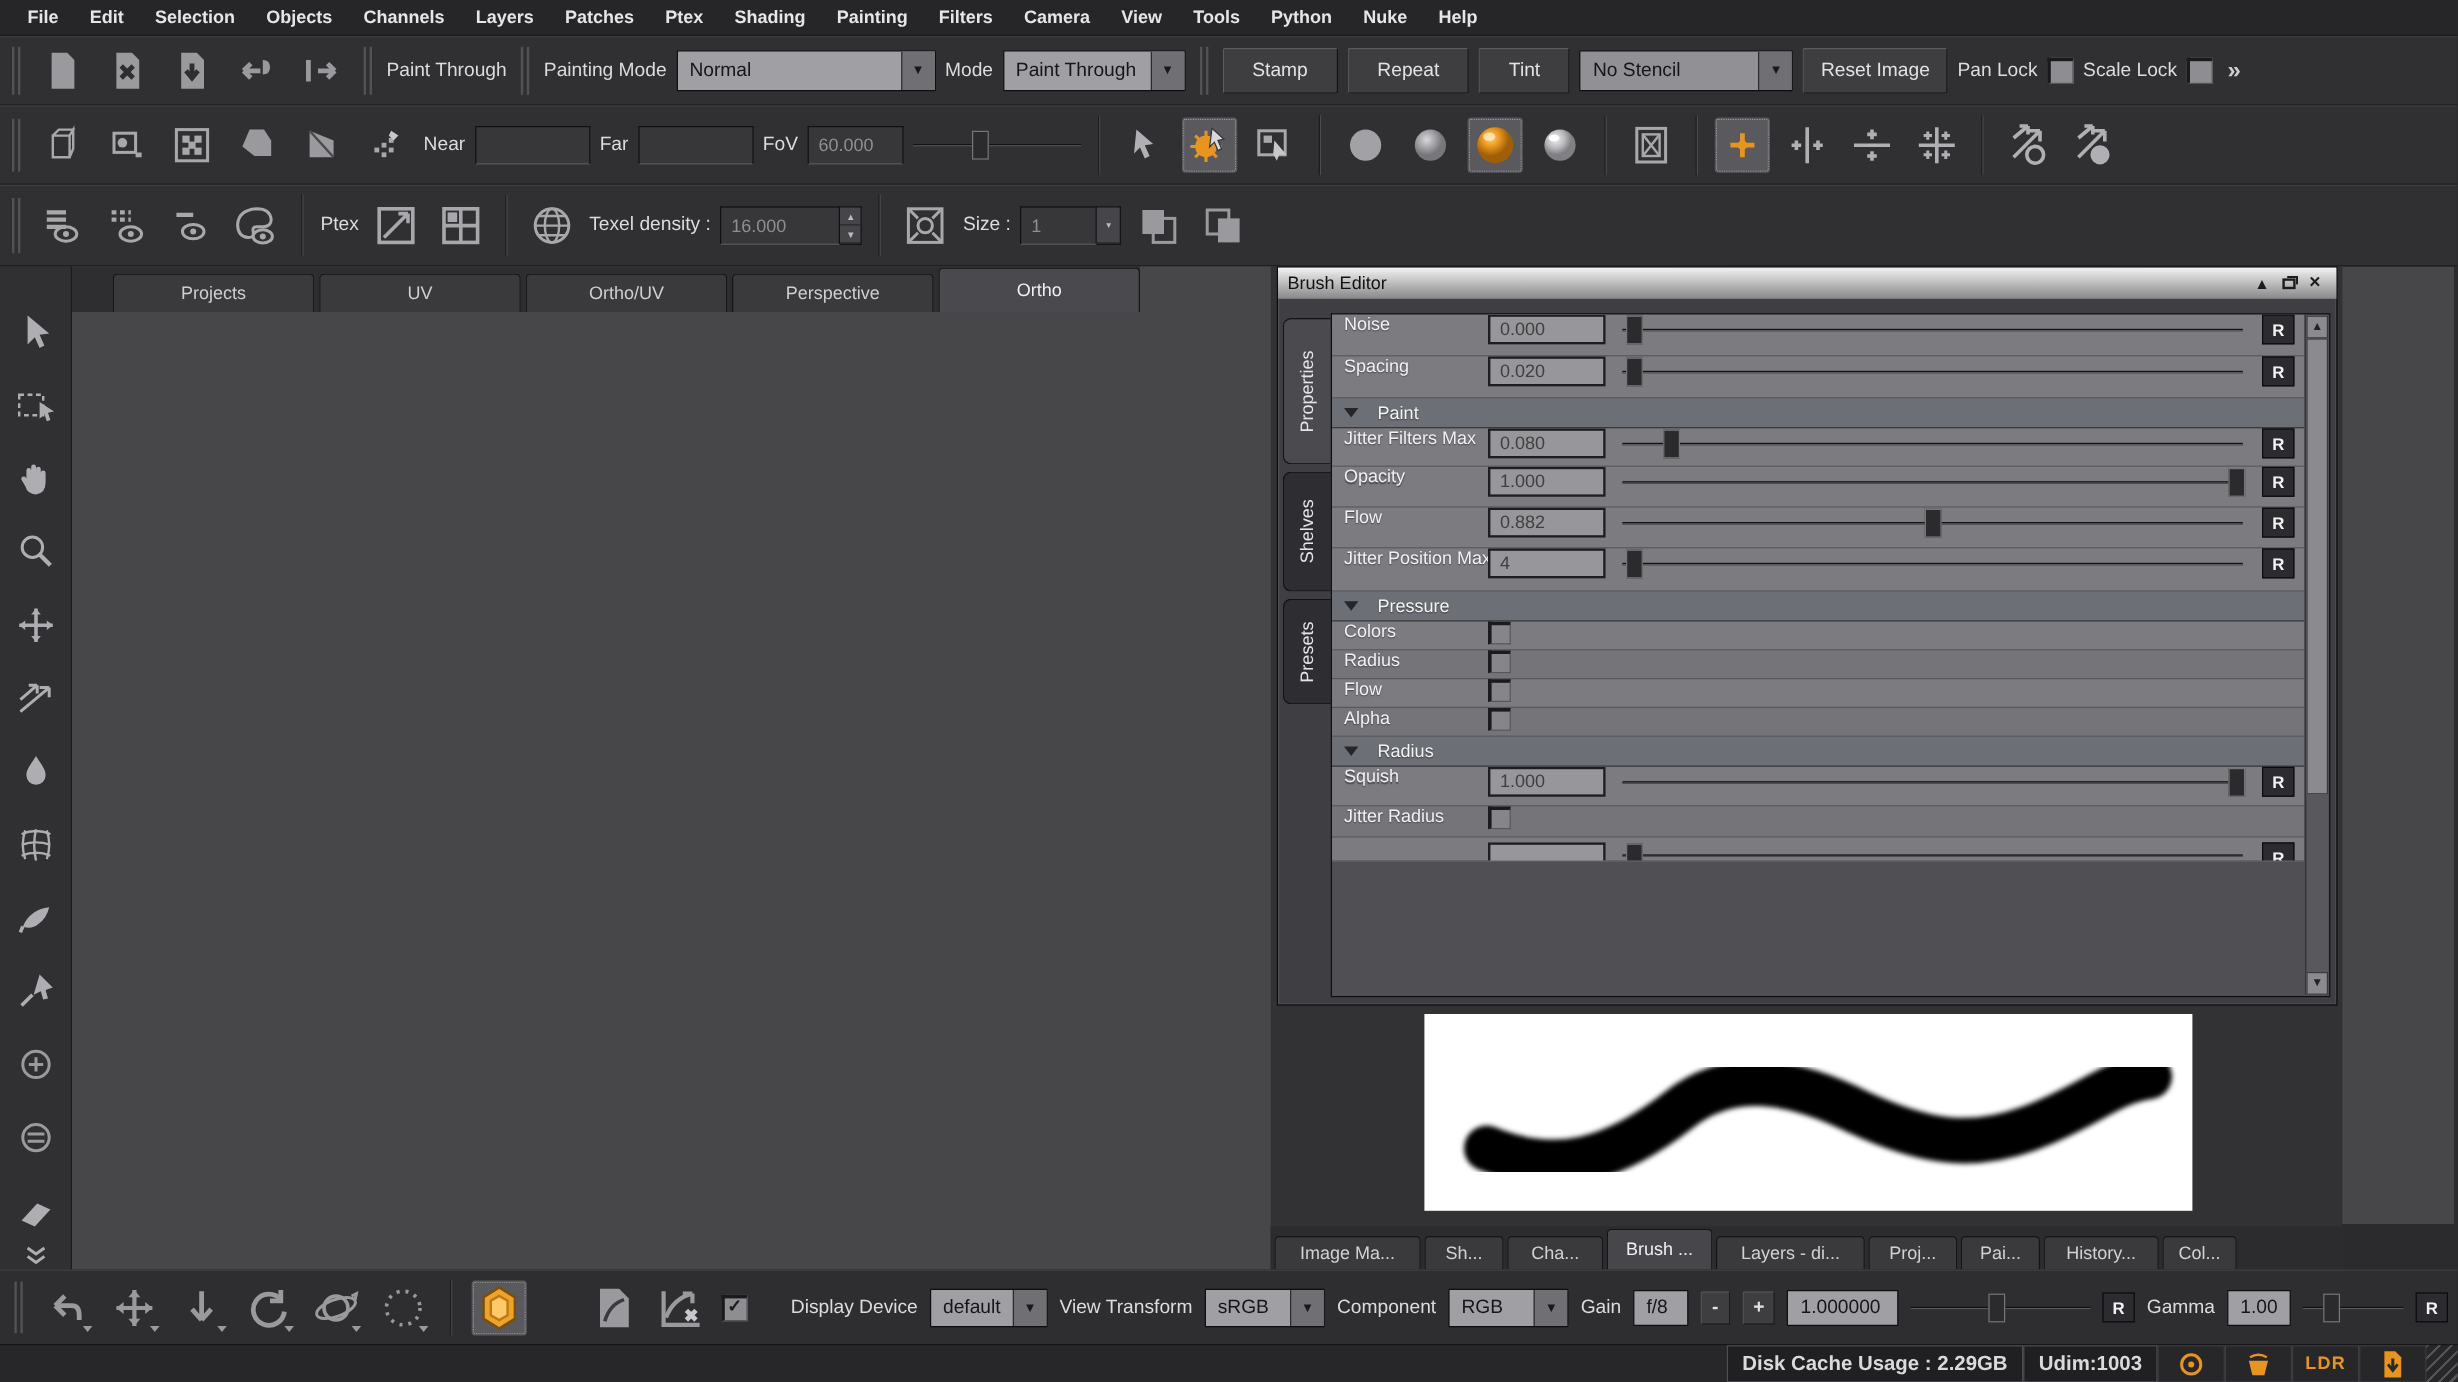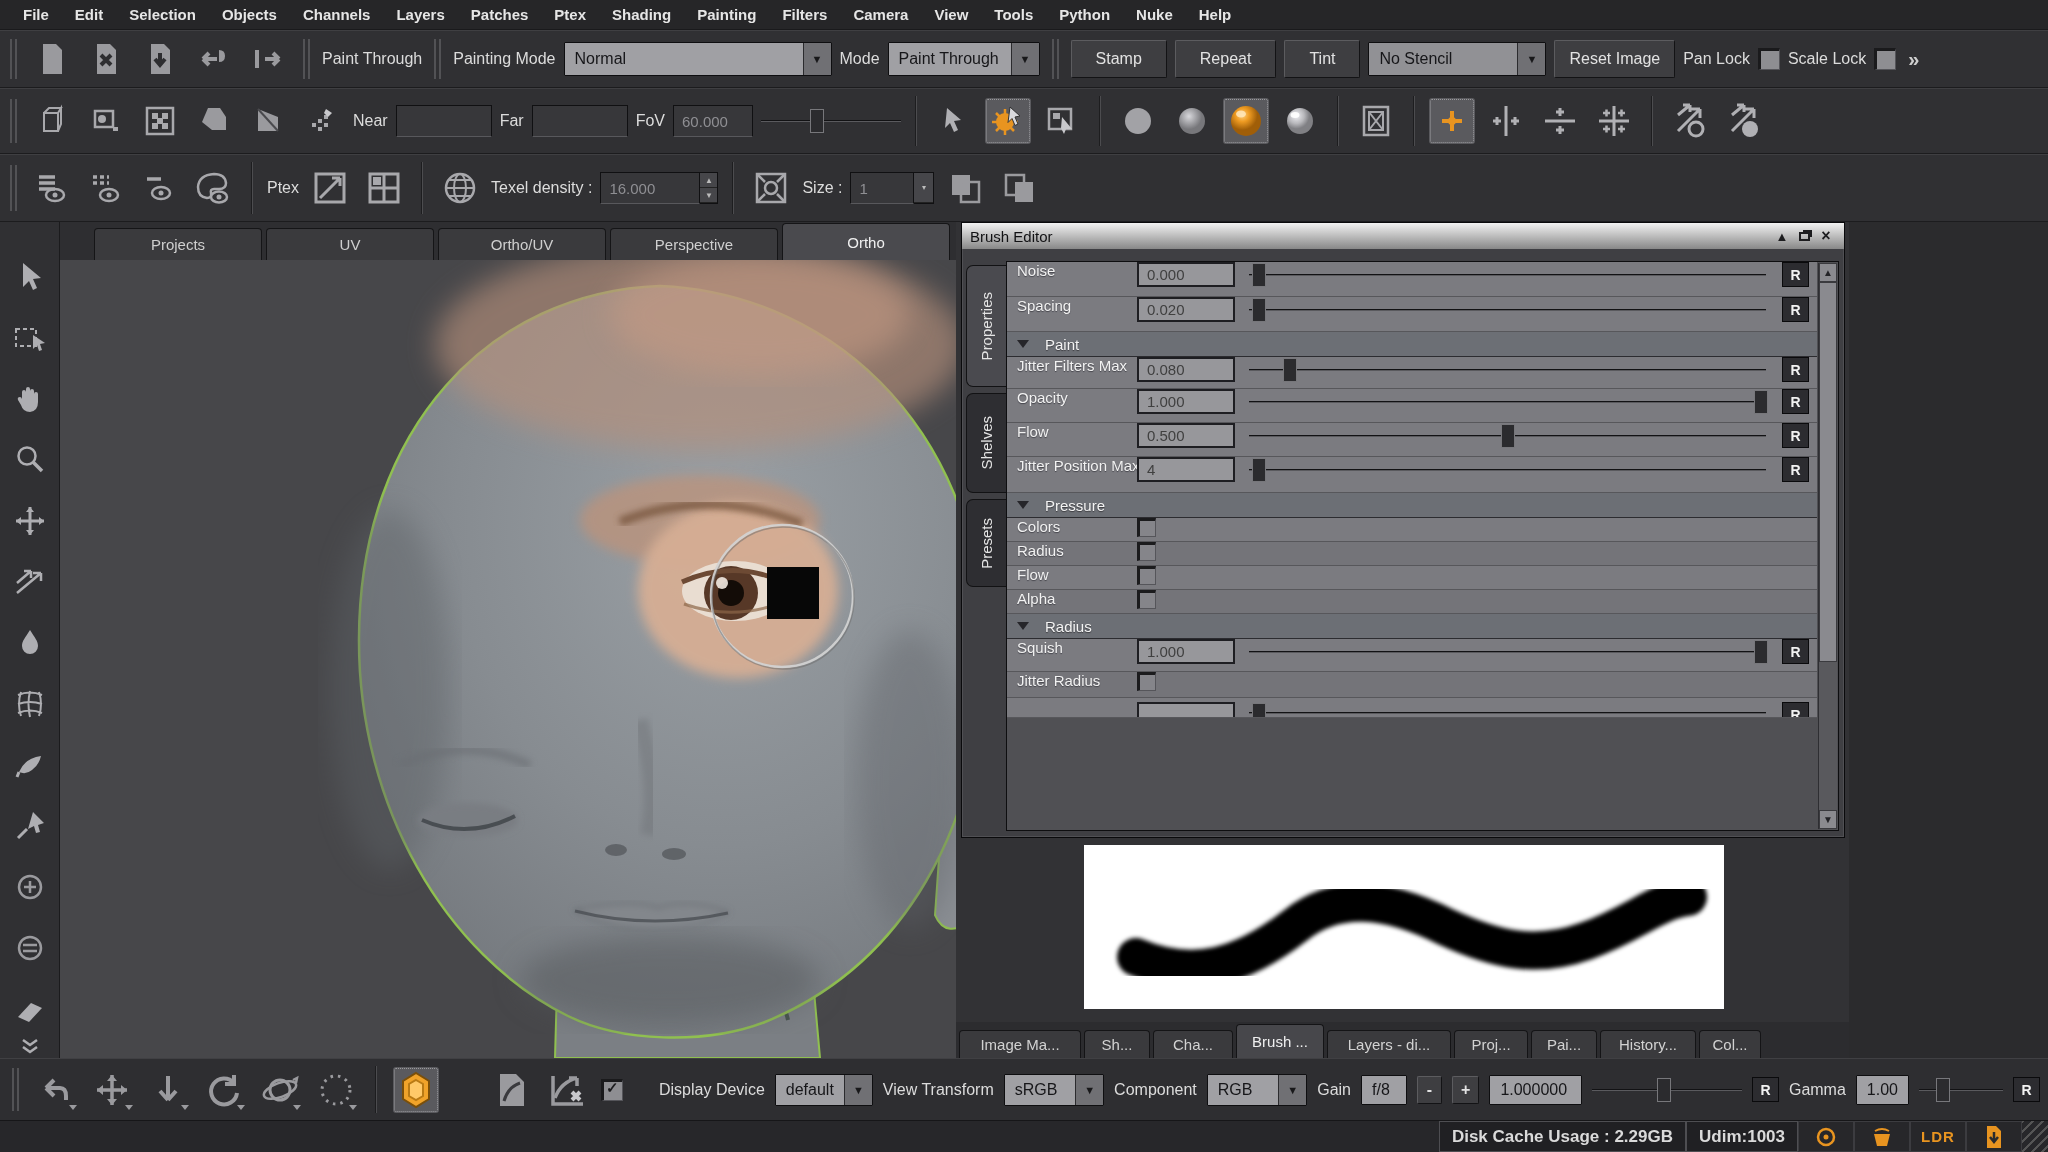--- a/index.html
+++ b/index.html
@@ -31,21 +31,21 @@
 .hslider .handle{position:absolute;top:1px;width:14px;height:24px;background:#2b2b2e;border:1px solid #77777b;transform:translateX(-50%)}
 .spin{display:flex;flex-direction:column;width:18px;height:32px;border:1px solid #101012;border-left:none}
 .spin span{flex:1;background:#46464a;color:#bbb;font-size:8px;display:flex;align-items:center;justify-content:center;border-bottom:1px solid #222}
 .overflow{color:#cfcfcf;font-size:20px;font-weight:bold;margin-left:4px}
 
 #workspace{position:absolute;left:0;top:222px;width:2048px;height:836px;display:flex}
 #sidebar{width:60px;background:#303033;border-right:1px solid #1b1b1d;position:relative;display:flex;flex-direction:column;align-items:center;padding-top:38px;gap:27px}
 #sidebar .tool{width:34px;height:34px;flex:none}
 #sidebar .more{position:absolute;bottom:4px;left:0;right:0;display:flex;justify-content:center}
 
-#viewport{width:896px;display:flex;flex-direction:column;background:#47474a}
+#viewport{width:999px;display:flex;background:#47474a}
 #vp-tabs{height:38px;background:#2e2e31;display:flex;align-items:flex-end;padding-left:34px;gap:4px}
 .vtab{width:168px;height:32px;background:#3a3a3d;border:1px solid #151517;border-bottom:none;border-radius:4px 4px 0 0;display:flex;align-items:center;justify-content:center;color:#cfcfcf;font-size:15px}
 .vtab.active{height:37px;background:#4a4a4e;color:#f0f0f0}
 #vp-canvas{flex:1;position:relative}
 #vp-canvas svg{display:block}
 
 #rightpanel{width:893px;background:#323235;position:relative}
 .be-window{position:absolute;left:5px;top:0;width:884px;height:616px;border:1px solid #0a0a0c;background:#3f3f43;box-shadow:0 0 0 1px #505054 inset}
 .be-title{height:26px;background:linear-gradient(#f2f2f2,#888);display:flex;align-items:center;padding:0 8px;color:#121214;font-size:15px}
 .be-title .sp{flex:1}
@@ -138,21 +138,21 @@
     </span>
   <span class="ico tile">
       <svg width="34" height="34" viewBox="0 0 34 34">
         <path d="M28 17 h-14 M28 17 l-6 -6 M28 17 l-6 6 M6 8 v18" stroke="#9a9a9e" stroke-width="4" fill="none"></path>
       </svg>
     </span>
   <div class="grip"></div>
   <span class="tlabel">Paint Through</span>
   <div class="grip"></div>
   <span class="tlabel">Painting Mode</span>
-  <div class="dd" style="width:268px">
+  <div class="dd" style="width:216px">
     <span class="val">Normal</span>
     <span class="arrow">▼</span>
   </div>
   <span class="tlabel">Mode</span>
   <div class="dd" style="width:152px">
     <span class="val">Paint Through</span>
     <span class="arrow">▼</span>
   </div>
   <div class="grip"></div>
   <button class="tbtn">Stamp</button>
@@ -645,21 +645,21 @@
             <span class="be-label">Opacity</span>
             <div class="be-val">1.000</div>
             <div class="be-sliderwrap hslider">
                 <div class="track"></div>
                 <div class="handle" style="left: 99%;"></div>
               </div>
             <button class="be-r">R</button>
           </div>
           <div class="be-row" style="height:34px">
             <span class="be-label">Flow</span>
-            <div class="be-val">0.500</div>
+            <div class="be-val">0.882</div>
             <div class="be-sliderwrap hslider">
                 <div class="track"></div>
                 <div class="handle" style="left: 50%;"></div>
               </div>
             <button class="be-r">R</button>
           </div>
 
           <div class="be-row" style="height:36px">
             <span class="be-label">Jitter Position Max</span>
             <div class="be-val">4</div>

